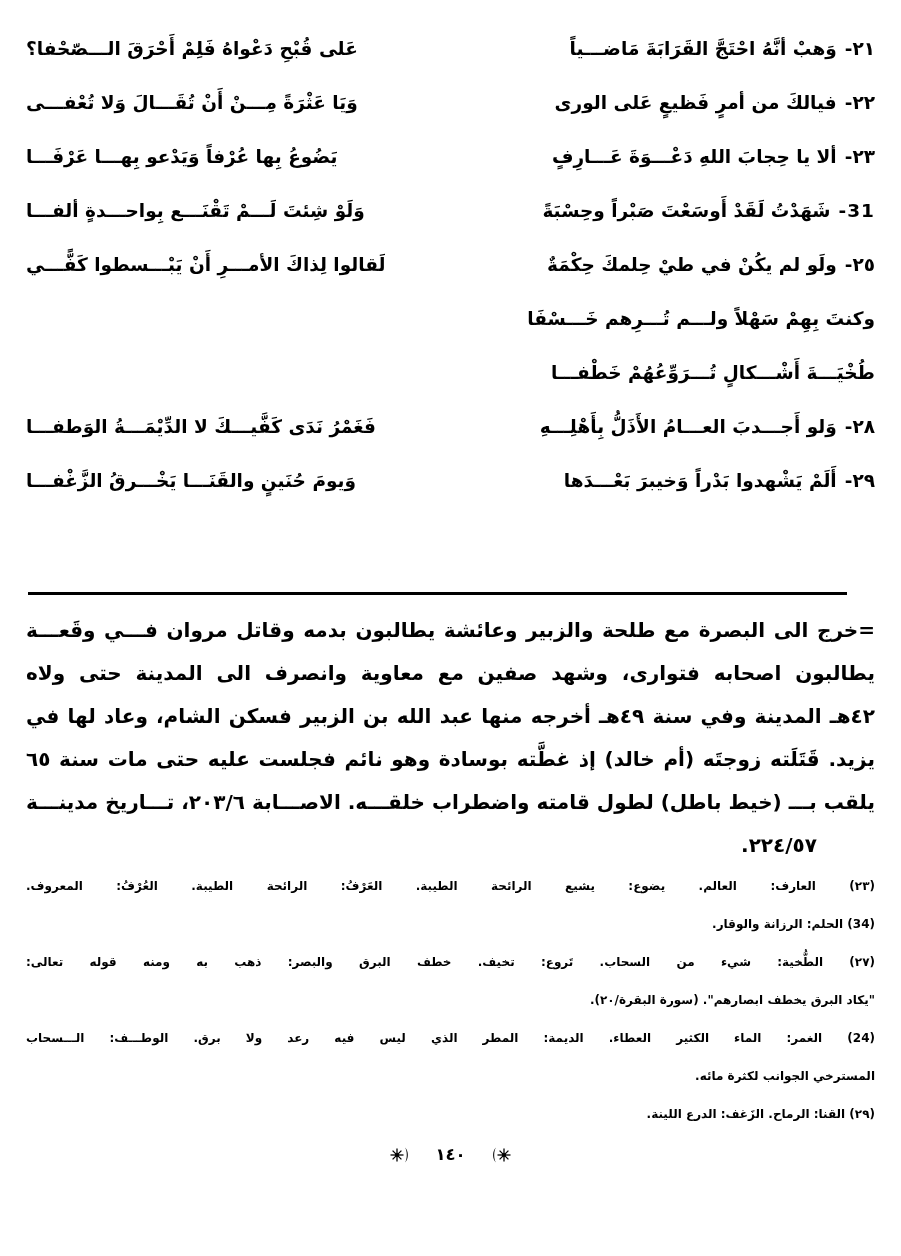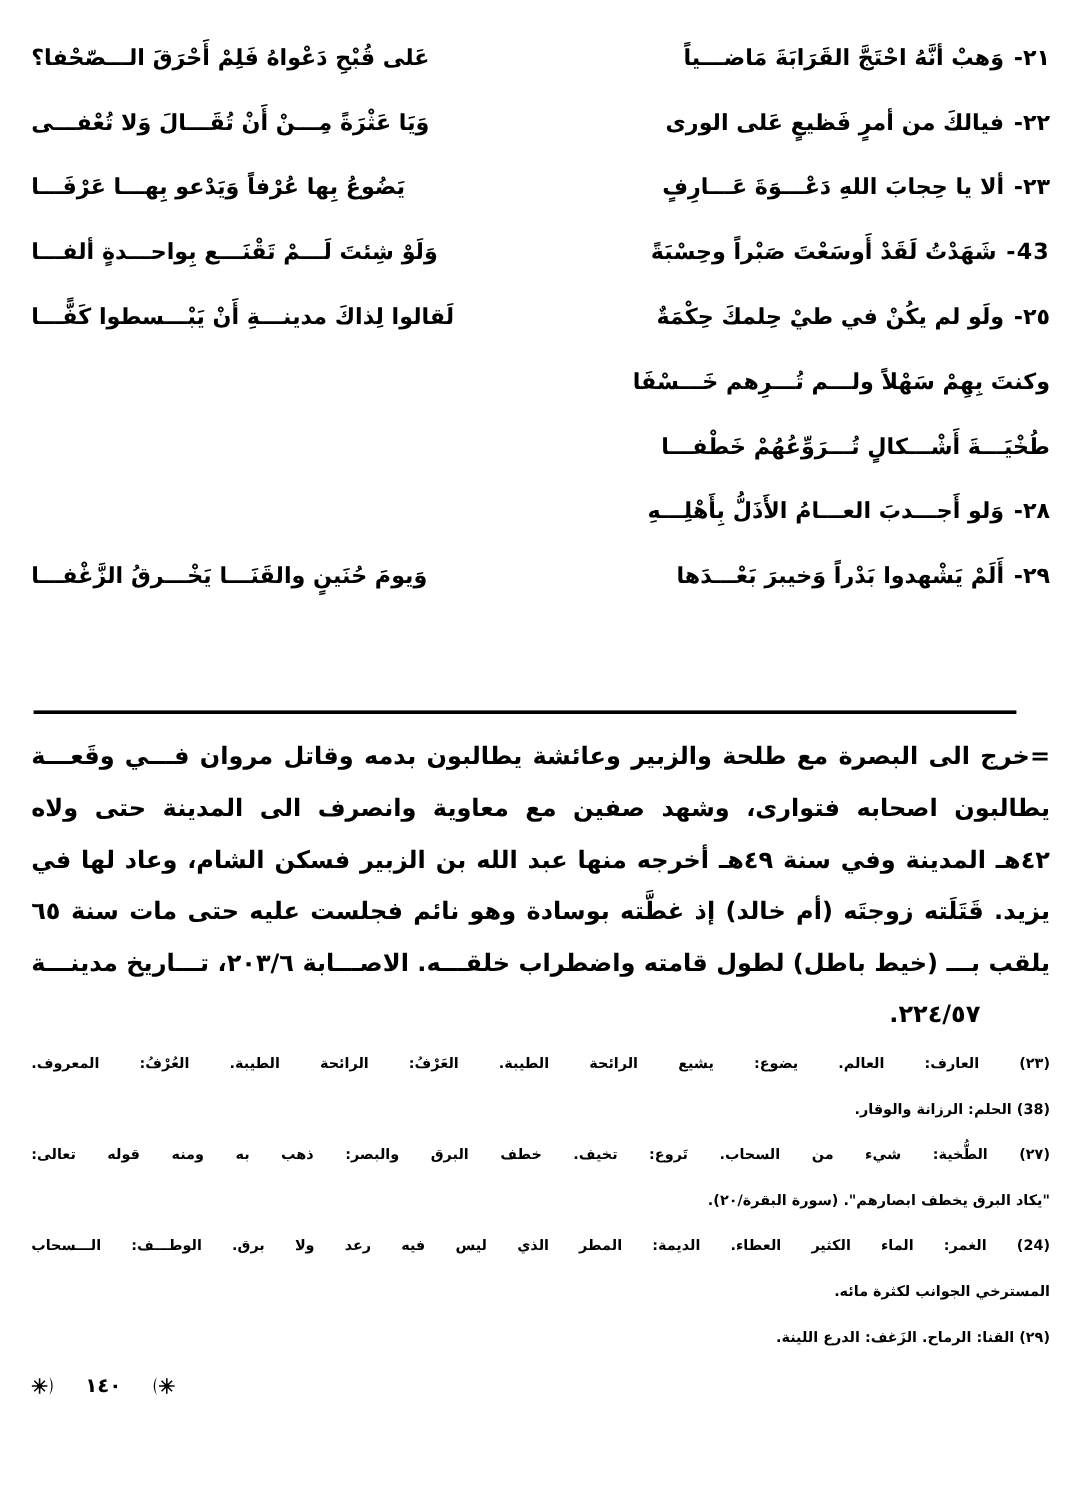--- a/index.html
+++ b/index.html
@@ -18,21 +18,21 @@
   .sep{border:none;border-top:3px solid #000;margin:84px 28px 0 2px;height:0;}
   
   .fncont{margin-top:14px;font-size:20px;line-height:43px;}
   .fncont .line{height:43px;overflow:hidden;}
   .fnnotes{font-size:12px;line-height:38px;}
   .fnnotes .line{height:38px;overflow:hidden;}
   .full{text-align:justify;text-align-last:justify;}
   .right{text-align:right;}
   .vol-line{text-align:right;padding-right:58px;}
   
-  .footer{margin-top:12px;display:flex;justify-content:flex-end;align-items:center;gap:25px;font-size:16.5px;}
+  .footer{margin-top:12px;display:flex;justify-content:center;align-items:center;gap:25px;font-size:16.5px;}
   .orn{display:inline-block;}
   .orn.flip{transform:scaleX(-1);}
 </style>
 </head>
 <body>
 
 <div class="page">
 
   <div class="poem">
     <div class="vrow">
@@ -41,56 +41,57 @@
     </div>
     <div class="vrow">
       <span class="hemi"><span class="vnum">٢٢-</span><span>فيالكَ من أمرٍ فَظيعٍ عَلى الورى</span></span>
       <span class="hemi">وَيَا عَثْرَةً مِـــنْ أَنْ تُقَـــالَ وَلا تُعْفـــى</span>
     </div>
     <div class="vrow">
       <span class="hemi"><span class="vnum">٢٣-</span><span>ألا يا حِجابَ اللهِ دَعْـــوَةَ عَـــارِفٍ</span></span>
       <span class="hemi">يَضُوعُ بِها عُرْفاً وَيَدْعو بِهـــا عَرْفَـــا</span>
     </div>
     <div class="vrow">
-      <span class="hemi"><span class="vnum">43-</span><span>شَهَدْتُ لَقَدْ أَوسَعْتَ صَبْراً وحِسْبَةً</span></span>
+      <span class="hemi"><span class="vnum">31-</span><span>شَهَدْتُ لَقَدْ أَوسَعْتَ صَبْراً وحِسْبَةً</span></span>
       <span class="hemi">وَلَوْ شِئتَ لَـــمْ تَقْنَـــع بِواحـــدةٍ ألفـــا</span>
     </div>
     <div class="vrow">
       <span class="hemi"><span class="vnum">٢٥-</span><span>ولَو لم يكُنْ في طيْ حِلمكَ حِكْمَةٌ</span></span>
-      <span class="hemi">لَقالوا لِذاكَ مدينـــةِ أَنْ يَبْـــسطوا كَفًّـــا</span>
+      <span class="hemi">لَقالوا لِذاكَ الأمـــرِ أَنْ يَبْـــسطوا كَفًّـــي</span>
     </div>
     <div class="vrow">
       <span class="hemi">وكنتَ بِهِمْ سَهْلاً ولـــم تُـــرِهم خَـــسْفَا</span>
     </div>
     <div class="vrow">
       <span class="hemi">طُخْيَـــةَ أَشْـــكالٍ تُـــرَوِّعُهُمْ خَطْفـــا</span>
     </div>
     <div class="vrow">
       <span class="hemi"><span class="vnum">٢٨-</span><span>وَلو أَجـــدبَ العـــامُ الأَذَلُّ بِأَهْلِـــهِ</span></span>
+      <span class="hemi">فَغَمْرُ نَدَى كَفَّيـــكَ لا الدِّيْمَـــةُ الوَطفـــا</span>
     </div>
     <div class="vrow">
       <span class="hemi"><span class="vnum">٢٩-</span><span>أَلَمْ يَشْهدوا بَدْراً وَخيبرَ بَعْـــدَها</span></span>
       <span class="hemi">وَيومَ حُنَينٍ والقَنَـــا يَخْـــرقُ الزَّغْفـــا</span>
     </div>
   </div>
 
   <hr class="sep">
 
   <div class="fncont">
     <div class="line full">=خرج الى البصرة مع طلحة والزبير وعائشة يطالبون بدمه وقاتل مروان فـــي وقَعـــة (الجمـــل)</div>
     <div class="line full">يطالبون اصحابه فتوارى، وشهد صفين مع معاوية وانصرف الى المدينة حتى ولاه معاويـــة ســـنة</div>
     <div class="line full">٤٢هـ المدينة وفي سنة ٤٩هـ أخرجه منها عبد الله بن الزبير فسكن الشام، وعاد لها في زمـــن</div>
     <div class="line full">يزيد. قَتَلَته زوجتَه (أم خالد) إذ غطَّته بوسادة وهو نائم فجلست عليه حتى مات سنة ٦٥ هـ. كان</div>
     <div class="line full">يلقب بـــ (خيط باطل) لطول قامته واضطراب خلقـــه. الاصـــابة ٢٠٣/٦، تـــاريخ مدينـــة دمـــشق</div>
     <div class="line vol-line">٢٢٤/٥٧.</div>
   </div>
 
   <div class="fnnotes">
     <div class="line full">(٢٣) العارف: العالم. يضوع: يشيع الرائحة الطيبة. العَرْفُ: الرائحة الطيبة. العُرْفُ: المعروف.</div>
-    <div class="line right">(38) الحلم: الرزانة والوقار.</div>
+    <div class="line right">(34) الحلم: الرزانة والوقار.</div>
     <div class="line full">(٢٧) الطُّخية: شيء من السحاب. تَروع: تخيف. خطف البرق والبصر: ذهب به ومنه قوله تعالى:</div>
     <div class="line right">"يكاد البرق يخطف ابصارهم". (سورة البقرة/٢٠).</div>
     <div class="line full">(24) الغمر: الماء الكثير العطاء. الديمة: المطر الذي ليس فيه رعد ولا برق. الوطـــف: الـــسحاب</div>
     <div class="line right">المسترخي الجوانب لكثرة مائه.</div>
     <div class="line right">(٢٩) القنا: الرماح. الزَغف: الدرع اللينة.</div>
   </div>
 
   <div class="footer">
     <svg class="orn" width="20" height="16" viewBox="0 0 20 16">
       <path d="M5 0.5 C 1.2 4, 1.2 12, 5 15.5 C 2.6 12, 2.6 4, 5 0.5 Z" fill="#000"></path>

